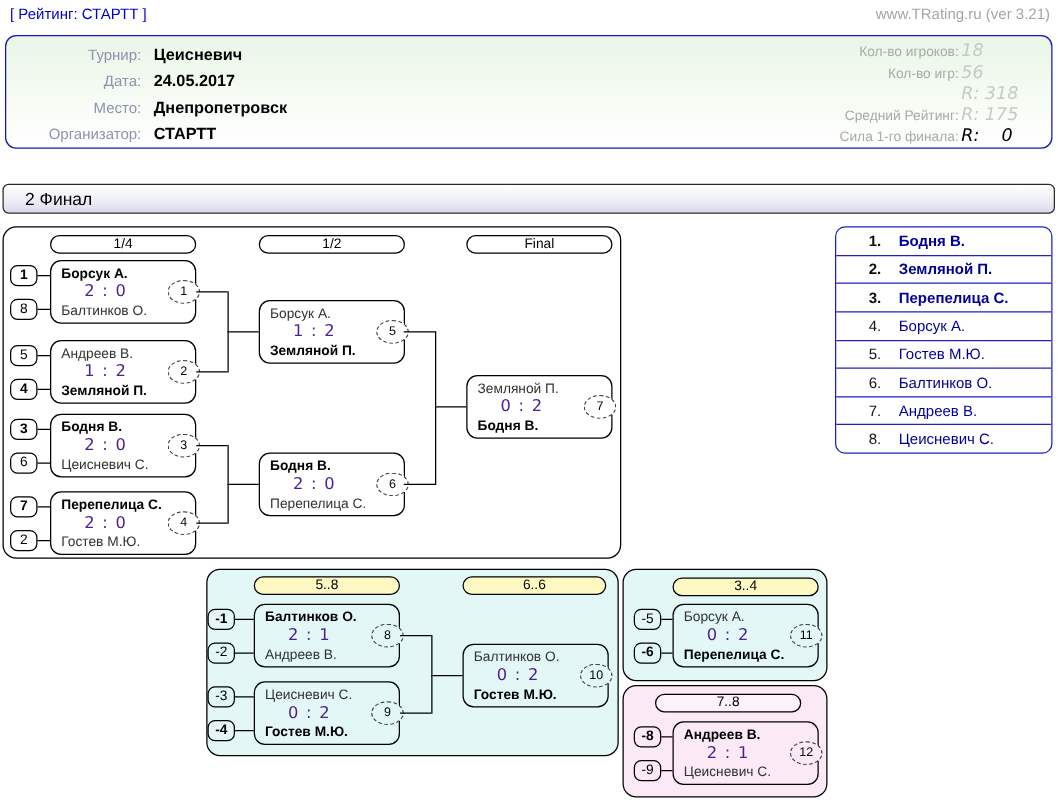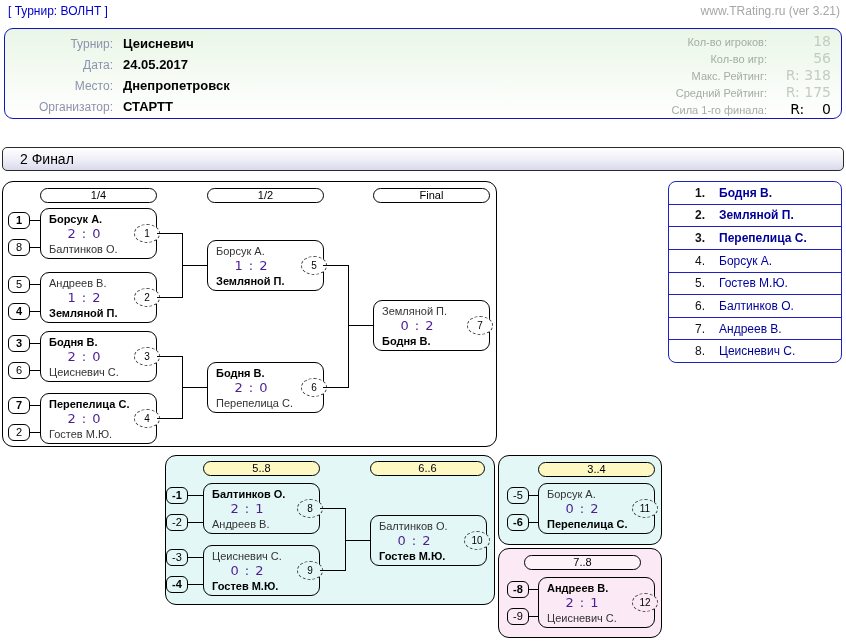--- a/index.html
+++ b/index.html
@@ -10,22 +10,22 @@
   .toplink { position:absolute; left:8px; top:4px; font-size:12px; color:#0000cc; text-decoration:none; }
   .topsite { position:absolute; right:6px; top:4px; font-size:12px; color:#a6a6a6; }
 
   
   .info { position:absolute; left:4px; top:28px; width:838px; height:91px;
           border:1px solid #1414bb; border-radius:9px;
           background:linear-gradient(180deg,#e9f6e7 0%,#f6fbf4 55%,#ffffff 100%); }
   .ilabel { position:absolute; width:104px; text-align:right; font-size:12px; color:#8d93ad; }
   .ivalue { position:absolute; left:118px; font-size:13px; font-weight:bold; color:#000; }
   .rlabel { position:absolute; width:210px; text-align:right; font-size:11px; color:#a4aea4; }
-  .rvalue { position:absolute; width:62px; text-align:right; font-size:14px; color:#c3ccc3;
-            font-family:"DejaVu Sans", sans-serif; white-space:pre; }
+  .rvalue { position:absolute; width:62px; text-align:left; font-size:14px; color:#c3ccc3;
+            font-family:"DejaVu Sans", sans-serif; white-space:pre;font-style:italic; }
   .rvalue.strong { color:#000; }
 
   
   .secbar { position:absolute; left:2px; top:147px; width:842px; height:24px;
             border:1px solid #2a2a2a; border-radius:5px;
             background:linear-gradient(180deg,#ffffff 0%,#ececf6 60%,#d9d9ec 100%);
             font-size:14px; line-height:22px; color:#000; padding-left:17px; }
 
   
   .panel { position:absolute; border:1px solid #000; border-radius:11px; background:#fff; }
@@ -69,38 +69,37 @@
   .strow:last-child { border-bottom:none; }
   .strow .rk { width:36px; text-align:right; color:#111; }
   .strow .nm { margin-left:14px; color:#000099; }
   .strow.b .rk, .strow.b .nm { font-weight:bold; }
 </style>
 </head>
 <body>
 
 <div id="root">
 
-  <a class="toplink" href="#">[ Турнир: ВОЛНТ ]</a>
+  <a class="toplink" href="#">[ Рейтинг: СТАРТТ ]</a>
   <span class="topsite">www.TRating.ru (ver 3.21)</span>
 
   <div class="info">
     <div class="ilabel" style="left:4px;top:8px;">Турнир:</div>
     <div class="ivalue" style="top:7px;">Цеисневич</div>
     <div class="ilabel" style="left:4px;top:29px;">Дата:</div>
     <div class="ivalue" style="top:28px;">24.05.2017</div>
     <div class="ilabel" style="left:4px;top:50px;">Место:</div>
     <div class="ivalue" style="top:49px;">Днепропетровск</div>
     <div class="ilabel" style="left:4px;top:71px;">Организатор:</div>
     <div class="ivalue" style="top:70px;">СТАРТТ</div>
 
     <div class="rlabel" style="left:552px;top:7px;">Кол-во игроков:</div>
     <div class="rvalue" style="left:764px;top:4px;">18</div>
     <div class="rlabel" style="left:552px;top:24px;">Кол-во игр:</div>
     <div class="rvalue" style="left:764px;top:21px;">56</div>
-    <div class="rlabel" style="left:552px;top:41px;">Макс. Рейтинг:</div>
     <div class="rvalue" style="left:764px;top:38px;">R: 318</div>
     <div class="rlabel" style="left:552px;top:58px;">Средний Рейтинг:</div>
     <div class="rvalue" style="left:764px;top:55px;">R: 175</div>
     <div class="rlabel" style="left:552px;top:75px;">Сила 1-го финала:</div>
     <div class="rvalue strong" style="left:764px;top:72px;">R:    0</div>
   </div>
 
   <div class="secbar">2 Финал</div>
 
   <div class="panel" style="left:2px;top:181px;width:495px;height:266px;"></div>

